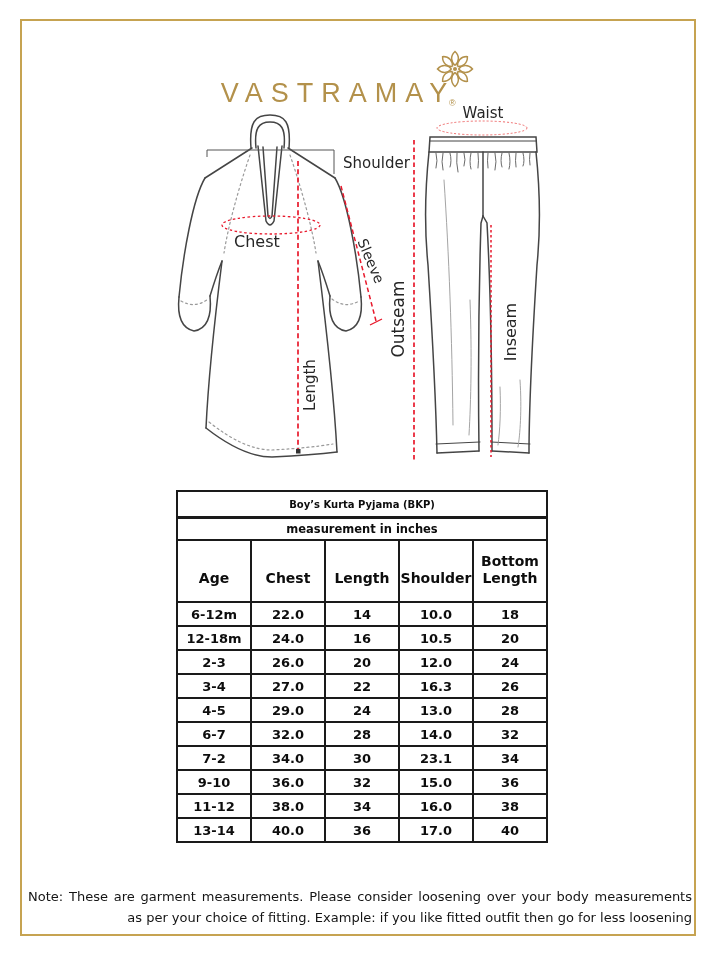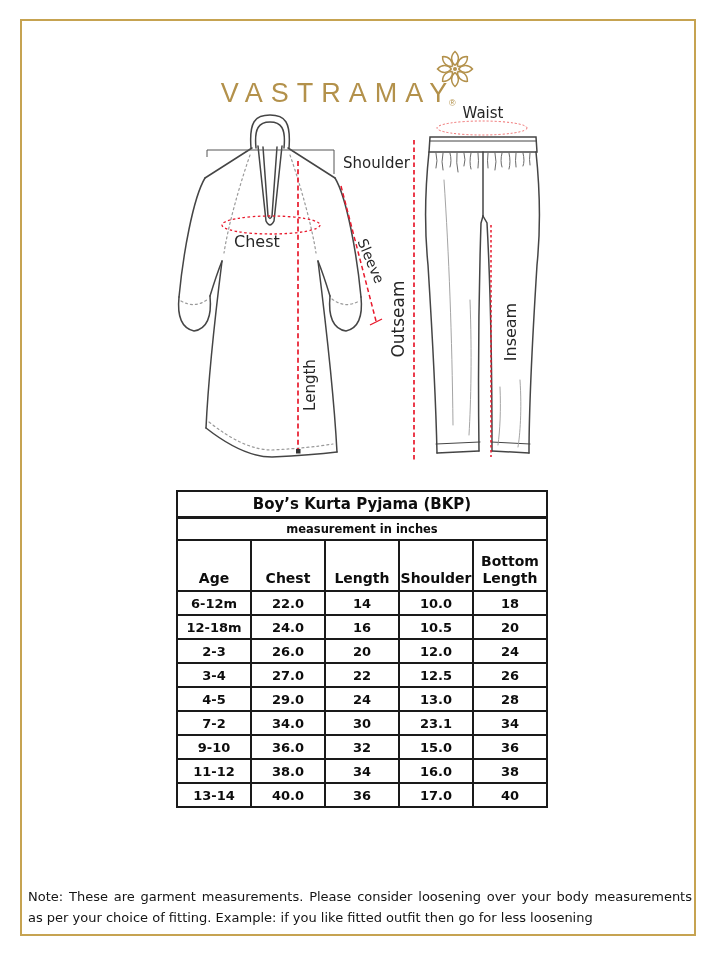--- a/index.html
+++ b/index.html
@@ -28,32 +28,32 @@
   .diagram text{font-family:"DejaVu Sans",sans-serif;fill:#262626;}
   
   .size-table{
     position:absolute;left:176px;top:490px;width:372px;
     border-collapse:collapse;table-layout:fixed;color:#0d0d0d;
     font-family:"DejaVu Sans",sans-serif;
   }
   .size-table th,.size-table td{
     border:2px solid #1a1a1a;text-align:center;font-weight:bold;padding:0;
   }
-  .row-title th{font-size:15px;height:24px;border-bottom:3px solid #1a1a1a;}
+  .row-title th{font-size:10px;height:24px;border-bottom:3px solid #1a1a1a;}
   .row-sub th{font-size:11.5px;height:20px;text-align:center;}
-  .row-cols th{font-size:14px;height:46px;vertical-align:bottom;padding-bottom:3px;line-height:1.2;}
+  .row-cols th{font-size:14px;height:46px;vertical-align:bottom;padding-bottom:14px;line-height:1.2;}
   .size-table tbody td{font-size:13px;height:22px;}
   
   .note{
     position:absolute;left:28px;top:887px;width:664px;
     font-size:13px;line-height:1.6;color:#141414;
     font-family:"DejaVu Sans",sans-serif;
   }
   .note-l1{text-align:justify;text-align-last:justify;}
-  .note-l2{text-align:left;}
+  .note-l2{text-align:right;}
 </style>
 </head>
 <body>
 
 <div class="page">
 
   <div class="gold-frame"></div>
 
   <div class="brand-wrap">
     <div class="brand-text">VASTRAMAY</div>
@@ -195,31 +195,38 @@
           <td>2-3</td>
           <td>26.0</td>
           <td>20</td>
           <td>12.0</td>
           <td>24</td>
         </tr>
         <tr>
           <td>3-4</td>
           <td>27.0</td>
           <td>22</td>
-          <td>12.5</td>
+          <td>16.3</td>
           <td>26</td>
         </tr>
         <tr>
           <td>4-5</td>
           <td>29.0</td>
           <td>24</td>
           <td>13.0</td>
           <td>28</td>
         </tr>
         <tr>
+          <td>6-7</td>
+          <td>32.0</td>
+          <td>28</td>
+          <td>14.0</td>
+          <td>32</td>
+        </tr>
+        <tr>
           <td>7-2</td>
           <td>34.0</td>
           <td>30</td>
           <td>23.1</td>
           <td>34</td>
         </tr>
         <tr>
           <td>9-10</td>
           <td>36.0</td>
           <td>32</td>

